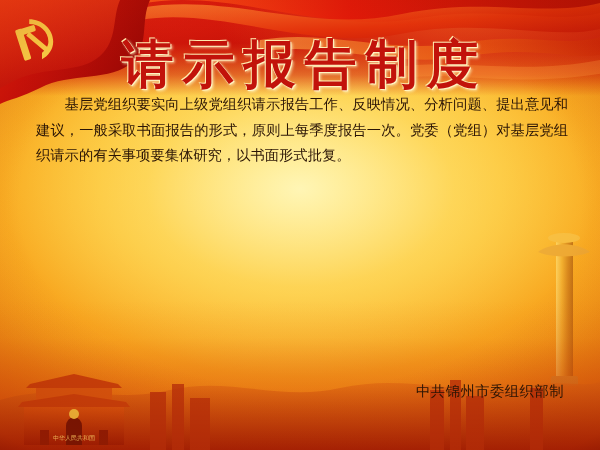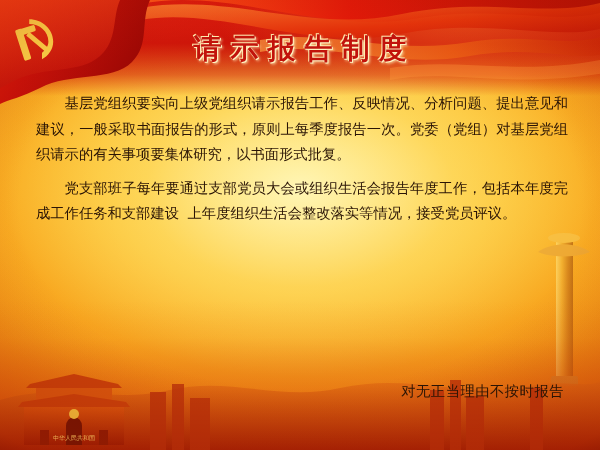--- a/index.html
+++ b/index.html
@@ -84,36 +84,36 @@
     inset: 0;
     z-index: 10;
   }
   .title {
     position: absolute;
     left: 0; right: 0;
     top: 30px;
     text-align: center;
     font-family: "Liberation Serif", serif;
     font-weight: bold;
-    font-size: 28px;
+    font-size: 52px;
     letter-spacing: 9px;
     text-indent: 9px;
     color: #c2130b;
     text-shadow:
       0 0 1px #fff6cf,
       1px 1px 0 #fff3c0,
       2px 2px 3px rgba(255,255,200,0.75),
       -1px -1px 0 #ffe9a8;
   }
   .body-text {
     position: absolute;
     left: 36px;
     right: 32px;
     top: 92px;
-    font-family: Liberation Mono, monospace;
+    font-family: Liberation Serif, serif;
     font-size: 14.3px;
     line-height: 25.5px;
     color: #2a1405;
     text-align: justify;
   }
   .body-text p {
     margin: 0 0 8px 0;
     text-indent: 2em;
   }
   .signature {
@@ -243,18 +243,17 @@
     </g>
   </svg>
 
   <div class="edge-dark"></div>
 
   <div class="content">
     <div class="title">请示报告制度</div>
 
     <div class="body-text">
       <p>基层党组织要实向上级党组织请示报告工作、反映情况、分析问题、提出意见和建议，一般采取书面报告的形式，原则上每季度报告一次。党委（党组）对基层党组织请示的有关事项要集体研究，以书面形式批复。</p>
-      <p>党支部班子每年要通过支部党员大会或组织生活会报告年度工作，包括本年度完成工作任务和支部建设 上年度组织生活会整改落实等情况，接受党员评议。</p>
     </div>
 
-    <div class="signature">对无正当理由不按时报告</div>
+    <div class="signature">中共锦州市委组织部制</div>
   </div>
 </div>
 
 </body></html>

